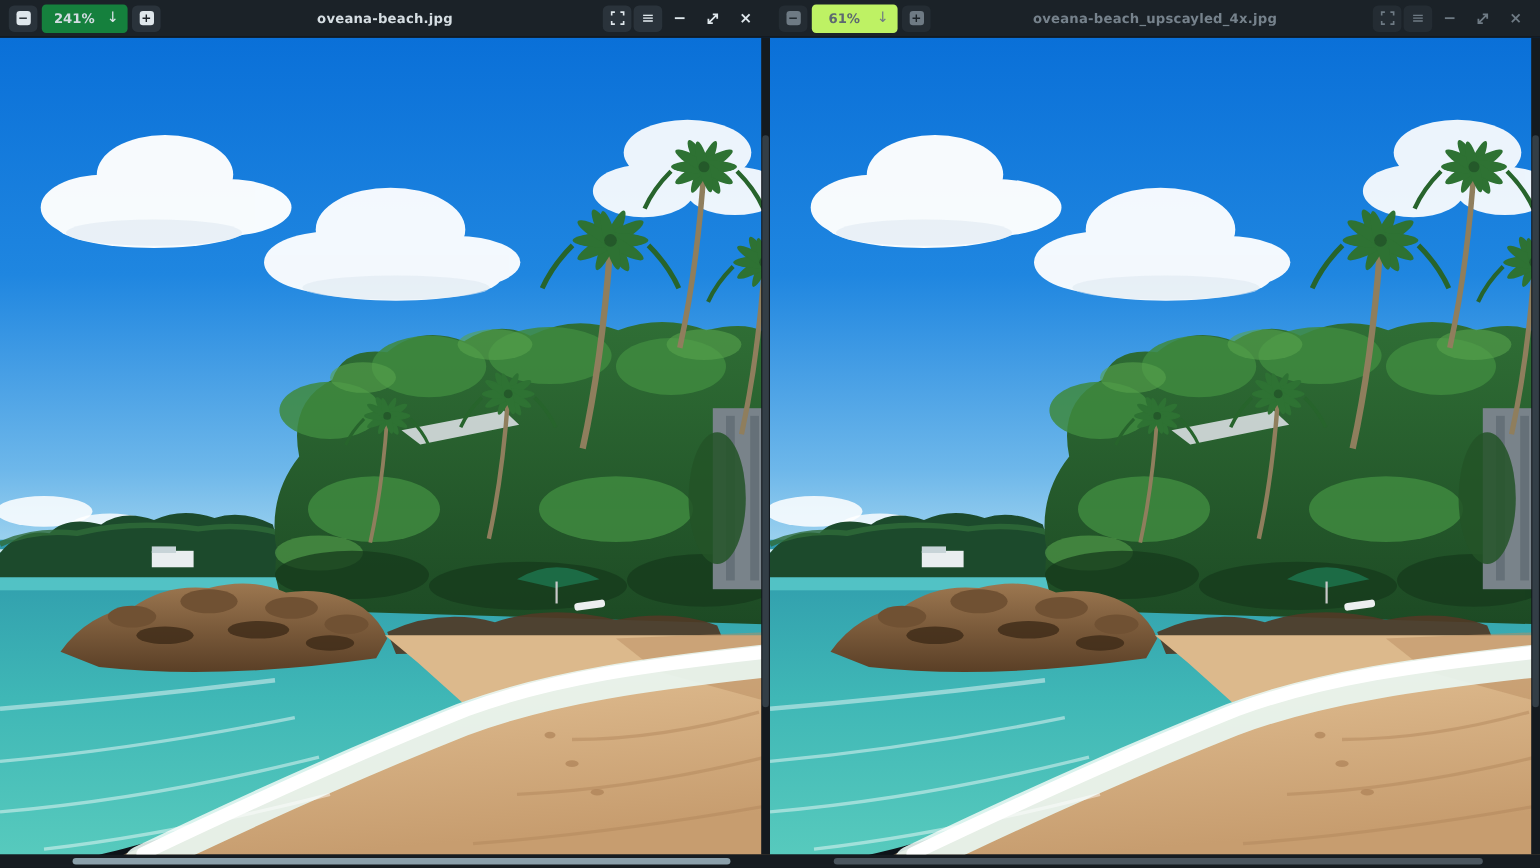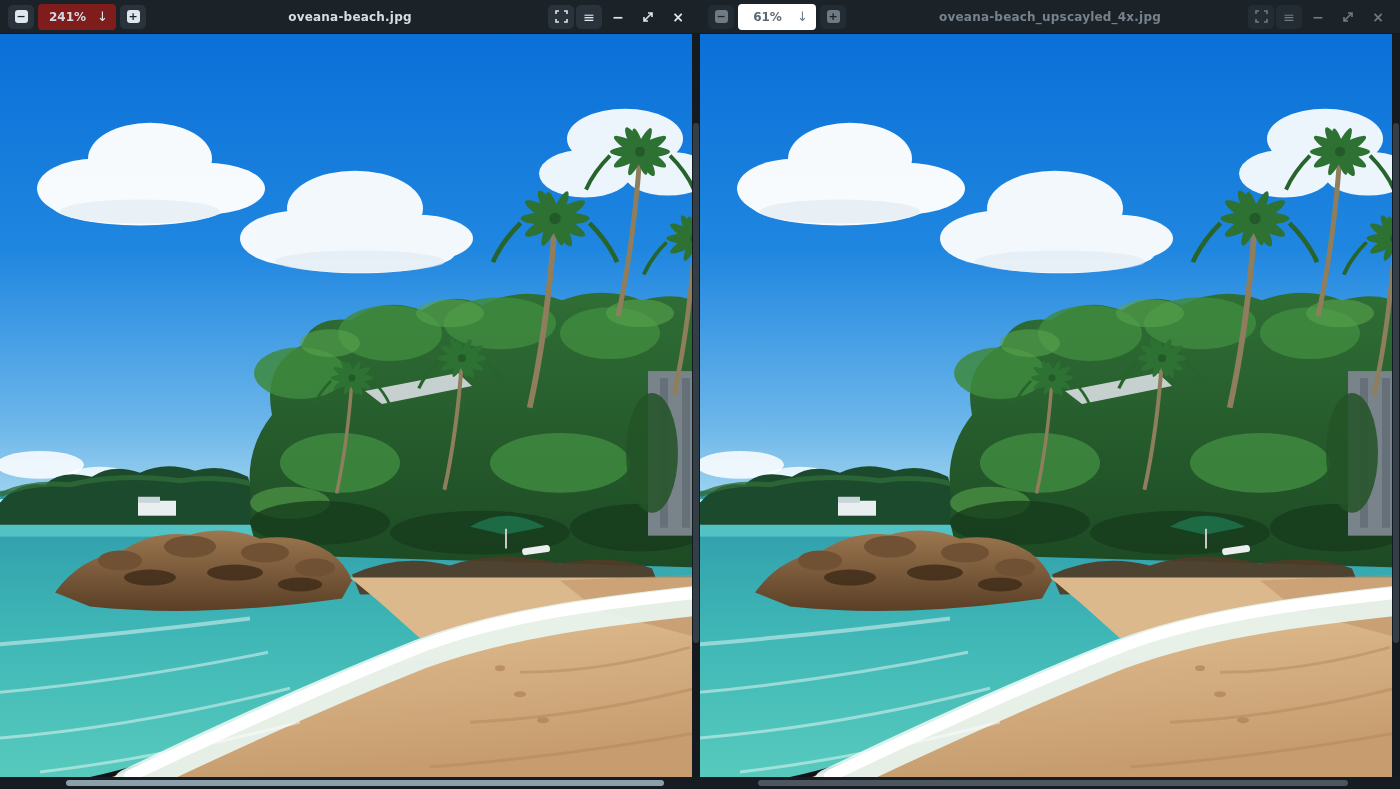--- a/index.html
+++ b/index.html
@@ -18,23 +18,23 @@
   .tb-right { display:flex; align-items:center; gap:2px; margin-left:auto; z-index:2; }
   .tb-title { position:absolute; left:0; right:0; text-align:center; font-size:12px;
               font-weight:bold; color:var(--fg); letter-spacing:.2px; pointer-events:none; }
 
   button { background:none; border:none; font-family:inherit; cursor:default; }
   .tbtn { width:26px; height:24px; border-radius:5px; background:var(--btnbg);
           display:flex; align-items:center; justify-content:center; color:var(--icon); }
   .sqglyph { width:13px; height:13px; border-radius:3px; background:var(--icon);
              color:#1b2228; font-size:11px; font-weight:bold; line-height:13px;
              text-align:center; display:block; }
-  .zoomfield { height:26px; width:78px; background:#7f1d1d; border-radius:4px;
+  .zoomfield { height:26px; width:78px; background:#15803d; border-radius:4px;
                display:flex; align-items:center; padding:0 8px; gap:8px; }
-  .pane.inactive .zoomfield { background:#ffffff; }
+  .pane.inactive .zoomfield { background:#bef264; }
   .zoomval { color:var(--fieldtext); font-size:12px; font-weight:bold; flex:1; text-align:center; }
   .zoomarrow { color:var(--icon); font-size:13px; }
   .winbtn { width:28px; height:24px; display:flex; align-items:center; justify-content:center;
             color:var(--icon); font-size:14px; font-weight:bold; }
   .icon-svg { stroke:var(--icon); fill:none; stroke-width:1.6; }
 
   
   .viewport { flex:1 1 auto; position:relative; overflow:hidden; background:#0d1318; }
   .viewport svg.photo { position:absolute; inset:0; width:100%; height:100%; display:block; }
   .vscroll { position:absolute; top:0; right:0; width:8px; bottom:0; background:#141a1f; }

